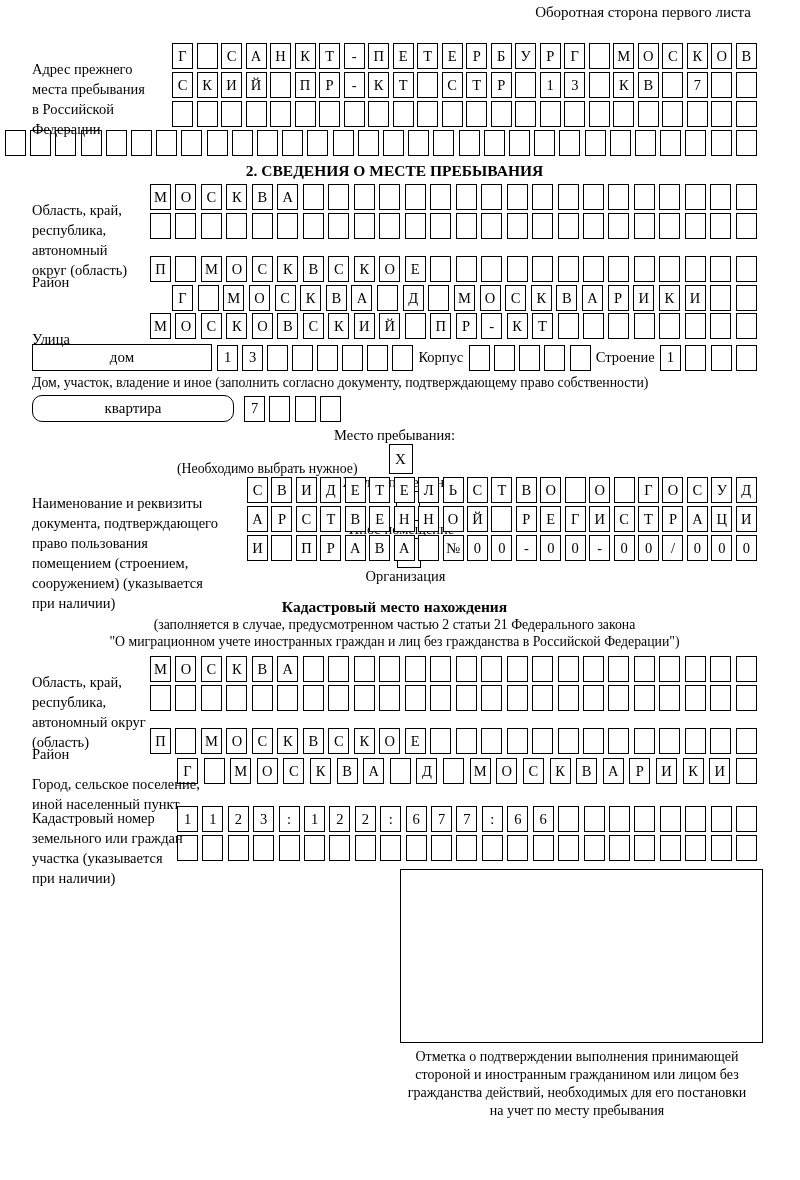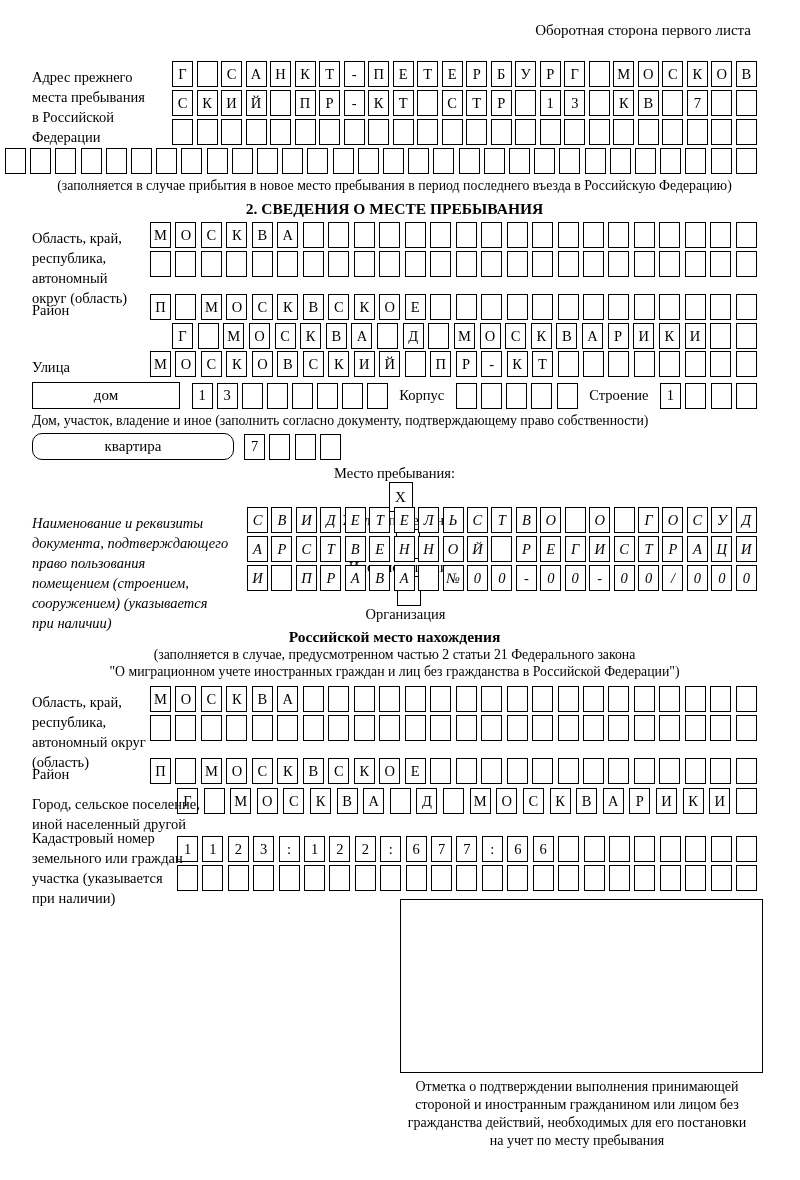--- a/index.html
+++ b/index.html
@@ -5,25 +5,25 @@
   html,body{margin:0;padding:0;background:#fff;}
   .page{
     position:relative;
     width:800px;height:1180px;
     box-sizing:border-box;
     padding:0 43px 0 32px;
     background:#fff;color:#000;
     font-family:"Liberation Serif","DejaVu Serif",serif;
     overflow:hidden;
   }
-  .header-note{padding-top:22px;text-align:right;font-size:15px;padding-right:6px;}
+  .header-note{padding-top:4px;text-align:right;font-size:15px;padding-right:6px;}
   
   .block{position:relative;}
   .lbl{
-    position:absolute;left:0;top:6px;
+    position:absolute;left:0;top:16px;
     font-size:14.5px;line-height:20px;
     white-space:pre-line;
   }
   .rows{margin-left:140px;}
   .ml118 .rows{margin-left:118px;}
   .ml140 .rows{margin-left:140px;}
   .ml145 .rows{margin-left:145px;}
   .ml215 .rows{margin-left:215px;}
   .cells{
     display:flex;justify-content:space-between;
@@ -50,21 +50,21 @@
   .minh34{min-height:34px;}
   .minh120{min-height:120px;}
   .mb2{margin-bottom:2px;}.mb4{margin-bottom:4px;}
   
   .dom-row{display:flex;justify-content:space-between;align-items:center;margin-top:5px;height:27px;}
   .field-box{
     box-sizing:border-box;border:1.5px solid #000;height:27px;
     display:flex;align-items:center;justify-content:center;
     font-size:15px;flex-shrink:0;background:#fff;
   }
-  .dom-box{width:148px;}
+  .dom-box{width:180px;}
   .kv-box{width:202px;border-radius:10px;}
   .inline-lbl{font-size:14.5px;white-space:nowrap;}
   .g8{width:196px;display:flex;justify-content:space-between;}
   .g5{width:122px;display:flex;justify-content:space-between;}
   .g4{width:97px;display:flex;justify-content:space-between;}
   .kv-row{display:flex;align-items:center;margin-top:4px;height:27px;}
   .kv-cells{width:97px;display:flex;justify-content:space-between;margin-left:10px;}
   
   .mesto-row{display:flex;align-items:center;height:30px;margin-top:5px;flex-direction:column;}
   .checkbox{
@@ -76,21 +76,21 @@
   
   .stamp-box{
     box-sizing:border-box;
     margin-left:368px;margin-top:5px;
     width:363px;height:174px;border:1.5px solid #000;background:#fff;
   }
   .stamp-caption{
     margin-left:330px;width:430px;margin-top:5px;
     text-align:center;font-size:14px;line-height:18px;white-space:pre-line;
   }
-  .mt3{margin-top:3px;}.mt4{margin-top:4px;}.mt6{margin-top:6px;}.mt10{margin-top:12px;font-style:italic;}.mt22{margin-top:22px;}
+  .mt3{margin-top:3px;}.mt4{margin-top:4px;}.mt6{margin-top:6px;}.mt10{margin-top:0;}.mt22{margin-top:22px;}
   .cad-rows{padding-top:14px;}
 </style>
 </head>
 <body>
 
 <div class="page">
 
   <div class="header-note">Оборотная сторона первого листа</div>
 
   <div class="block ml140 mt22">
@@ -204,21 +204,20 @@
       <span class="cell"></span>
       <span class="cell"></span>
       <span class="cell"></span>
       <span class="cell"></span>
       <span class="cell"></span>
       <span class="cell"></span>
       <span class="cell"></span>
       <span class="cell"></span>
       <span class="cell"></span>
     </div>
-  <div class="caption center mt3">(заполняется в случае прибытия в новое место пребывания в период последнего въезда в Российскую Федерацию)</div>
 
   <div class="h2">2. СВЕДЕНИЯ О МЕСТЕ ПРЕБЫВАНИЯ</div>
 
   <div class="block ml118 mt4 minh72">
     <div class="lbl">Область, край,
 республика,
 автономный
 округ (область)</div>
     <div class="rows">
       <div class="cells">
@@ -412,20 +411,21 @@
 
   <div class="mesto-row">
     <span class="inline-lbl">Место пребывания:</span>
     <span class="checkbox" style="margin-left:12px">X</span>
     <span class="inline-lbl" style="margin-left:12px">Жилое помещение</span>
     <span class="checkbox" style="margin-left:26px"></span>
     <span class="inline-lbl" style="margin-left:14px">Иное помещение</span>
     <span class="checkbox" style="margin-left:28px"></span>
     <span class="inline-lbl" style="margin-left:22px">Организация</span>
   </div>
+  <div class="mesto-note">(Необходимо выбрать нужное)</div>
 
   <div class="block ml215 mt10 minh120">
     <div class="lbl">Наименование и реквизиты
 документа, подтверждающего
 право пользования
 помещением (строением,
 сооружением) (указывается
 при наличии)</div>
     <div class="rows">
       <div class="cells">
@@ -493,21 +493,21 @@
           <span class="cell">0</span>
           <span class="cell">0</span>
           <span class="cell">/</span>
           <span class="cell">0</span>
           <span class="cell">0</span>
           <span class="cell">0</span>
         </div>
     </div>
   </div>
 
-  <div class="title-bold">Российской место нахождения</div>
+  <div class="title-bold">Кадастровый место нахождения</div>
   <div class="caption center">(заполняется в случае, предусмотренном частью 2 статьи 21 Федерального закона</div>
   <div class="caption center">"О миграционном учете иностранных граждан и лиц без гражданства в Российской Федерации")</div>
 
   <div class="block ml118 mt6 minh72">
     <div class="lbl">Область, край,
 республика,
 автономный округ
 (область)</div>
     <div class="rows">
       <div class="cells">
@@ -592,21 +592,21 @@
           <span class="cell"></span>
           <span class="cell"></span>
           <span class="cell"></span>
           <span class="cell"></span>
         </div>
     </div>
   </div>
 
   <div class="block ml145 minh34">
     <div class="lbl">Город, сельское поселение,
-иной населенный другой</div>
+иной населенный пункт</div>
     <div class="rows">
       <div class="cells">
           <span class="cell">Г</span>
           <span class="cell"></span>
           <span class="cell">М</span>
           <span class="cell">О</span>
           <span class="cell">С</span>
           <span class="cell">К</span>
           <span class="cell">В</span>
           <span class="cell">А</span>

